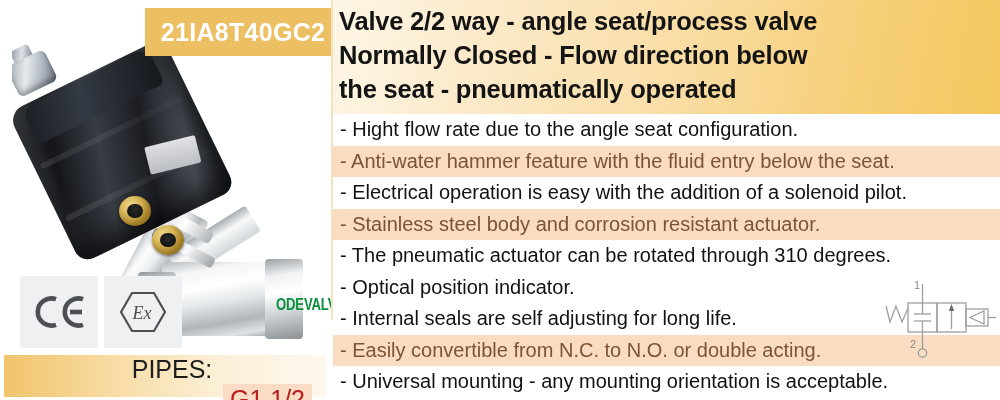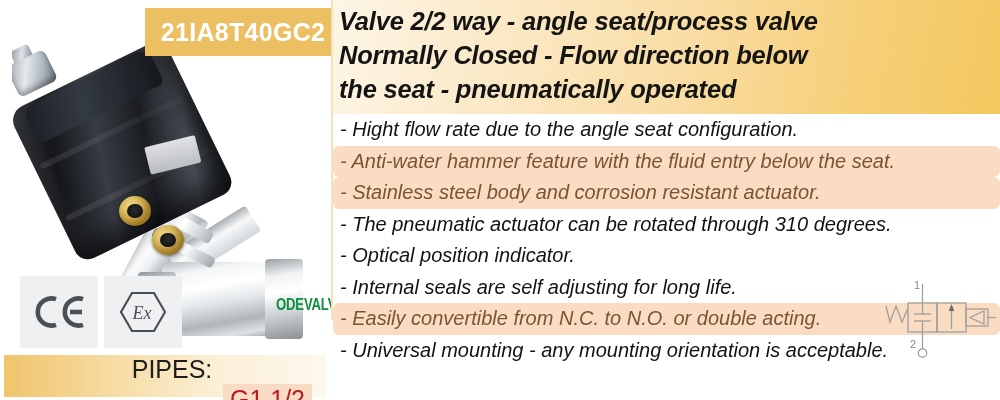--- a/index.html
+++ b/index.html
@@ -241,21 +241,20 @@
 
   
   #right-panel {
     position: absolute;
     left: 331px; top: 0;
     width: 669px;
     height: 320px;
     background: #ffffff;
     border-left: 2px solid #f3e3bd;
     box-sizing: border-box;
-    font-style: italic;
   }
 
   #title-block {
     position: relative;
     height: 114px;
     background: linear-gradient(100deg,#fdf6e6 0%,#fbeaca 22%,#f9dda5 52%,#f6cf78 78%,#f3c85f 100%);
     padding: 4px 0 0 6px;
     box-sizing: border-box;
   }
   .title-line {
@@ -275,21 +274,20 @@
     height: 31.5px;
     display: flex;
     align-items: center;
     padding-left: 7px;
     font-size: 20px;
     color: #121212;
     background: #ffffff;
     box-sizing: border-box;
     white-space: nowrap;
     font-family: "Liberation Sans", sans-serif;
-    border-radius: 6px;
   }
   .feature-row.highlight {
     background: #fadcc3;
     color: #7a5434;
   }
 
   
   #schematic {
     position: absolute;
     left: 878px; top: 276px;
@@ -367,20 +365,23 @@
       <div class="title-line">the seat - pneumatically operated</div>
     </div>
 
     <div id="features">
         <div class="feature-row">
           <span>- Hight flow rate  due to the angle seat configuration.</span>
         </div>
         <div class="feature-row highlight">
           <span>- Anti-water hammer feature with the fluid entry below the seat.</span>
         </div>
+        <div class="feature-row">
+          <span>- Electrical operation is easy with the addition of a solenoid pilot.</span>
+        </div>
         <div class="feature-row highlight">
           <span>- Stainless steel body and corrosion resistant actuator.</span>
         </div>
         <div class="feature-row">
           <span>- The pneumatic actuator can be rotated through 310 degrees.</span>
         </div>
         <div class="feature-row">
           <span>- Optical position indicator.</span>
         </div>
         <div class="feature-row">

